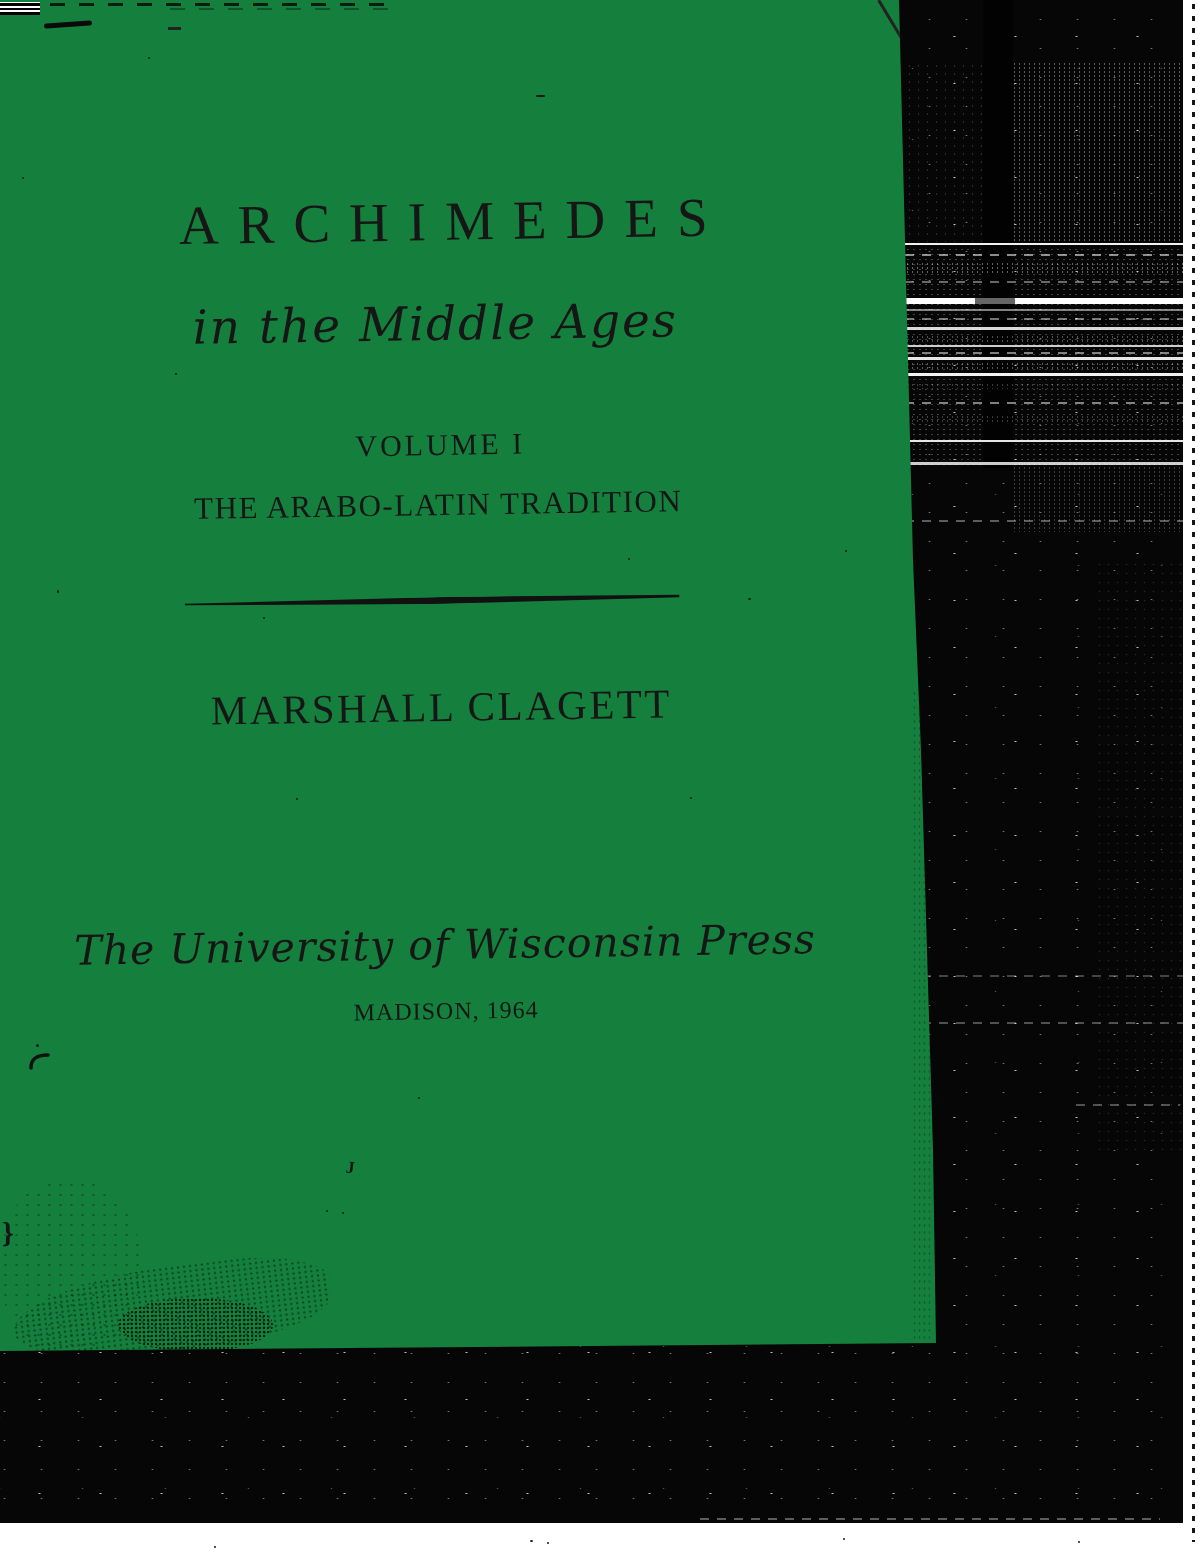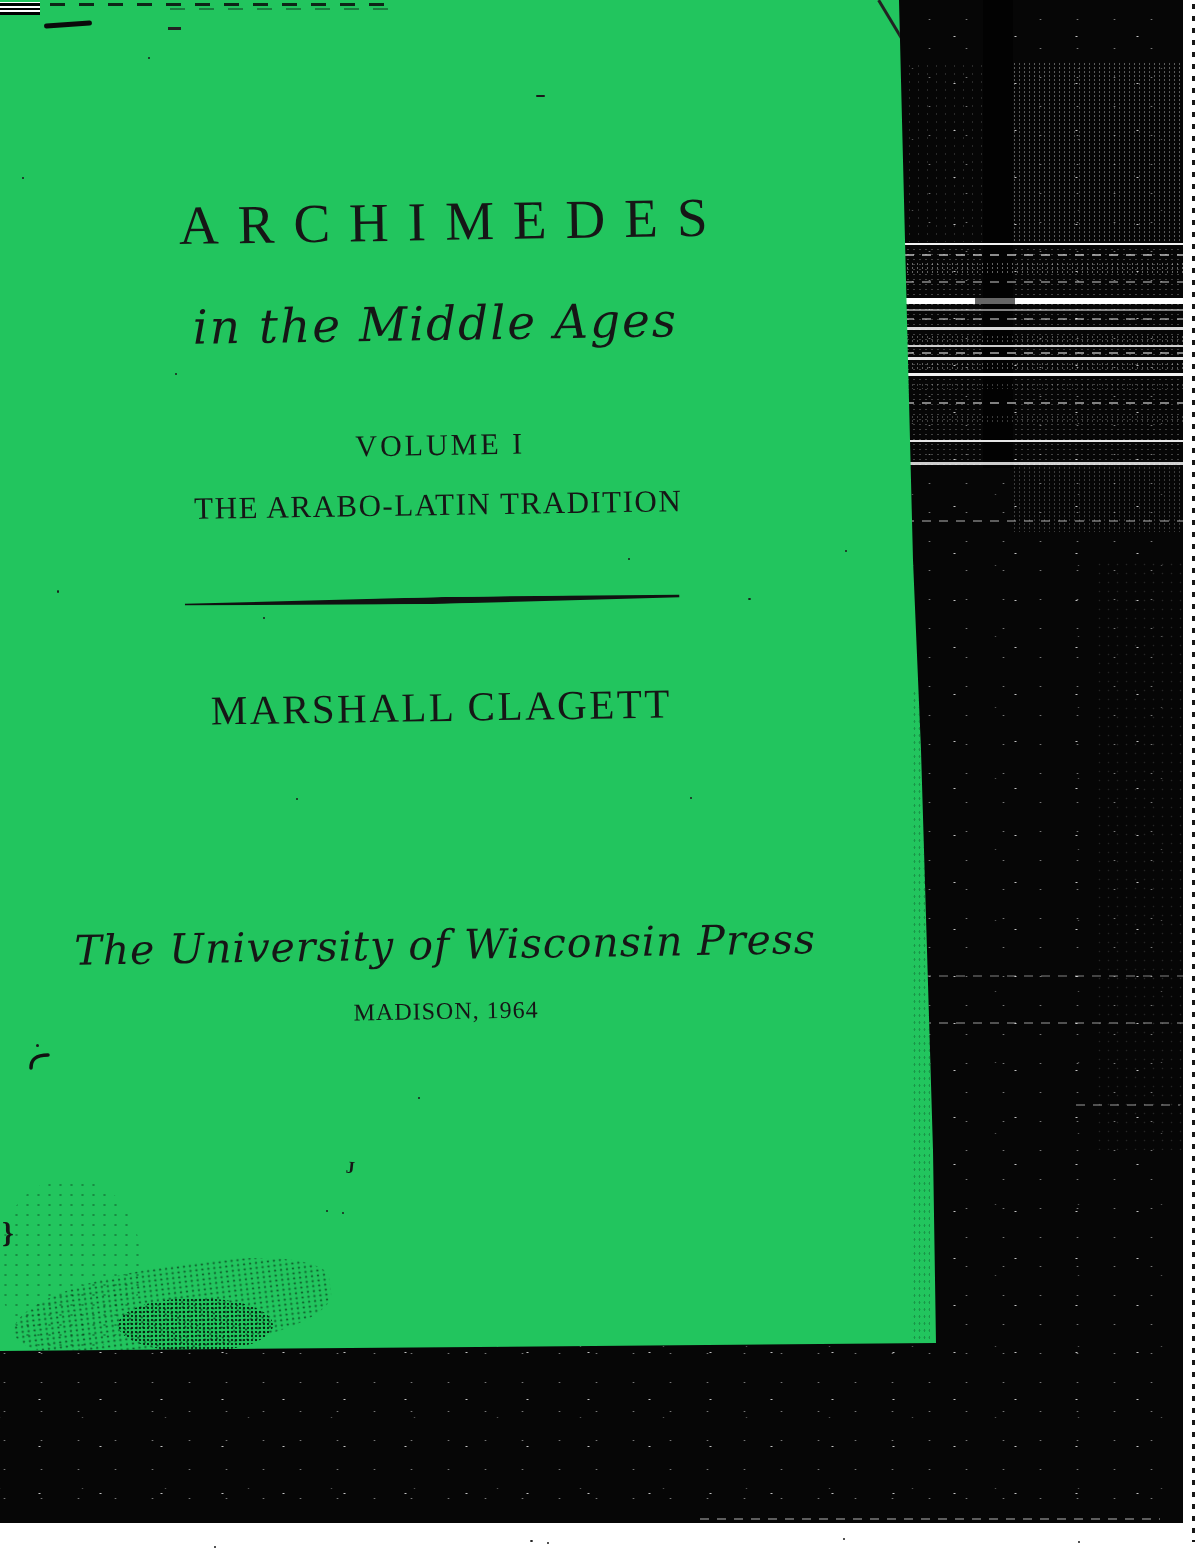--- a/index.html
+++ b/index.html
@@ -34,21 +34,21 @@
   
   .film-strip { position:absolute; left:1183px; top:0; width:17px; height:1552px; background:#ffffff; }
   .film-dashes {
     position:absolute; left:9px; top:4px; width:2.5px; height:1538px;
     background:repeating-linear-gradient(180deg,#161616 0 5px, transparent 5px 12px);
   }
 
   
   .page {
     position:absolute; left:0; top:0; width:940px; height:1352px;
-    background:#22c55e;
+    background:#15803d;
     clip-path: polygon(0px 0px, 899px 0px, 913px 560px, 921px 750px, 933px 1150px, 936px 1343px, 0px 1351px);
   }
   .text-tilt { position:absolute; left:0; top:0; width:880px; height:1352px;
     transform:rotate(-0.9deg); transform-origin:440px 620px; }
   .line { position:absolute; left:0; width:880px; text-align:center; white-space:nowrap; }
 
   .book-title   { top:190px; font-size:55px; letter-spacing:19px; padding-left:19px; }
   .book-subtitle{ top:296px; font-size:47px; font-style:italic; font-family:"DejaVu Serif", serif; letter-spacing:2px; }
   .volume-line  { top:428px; font-size:30px; letter-spacing:3px; padding-left:3px; }
   .series-line  { top:487px; font-size:31px; letter-spacing:1.5px; }

